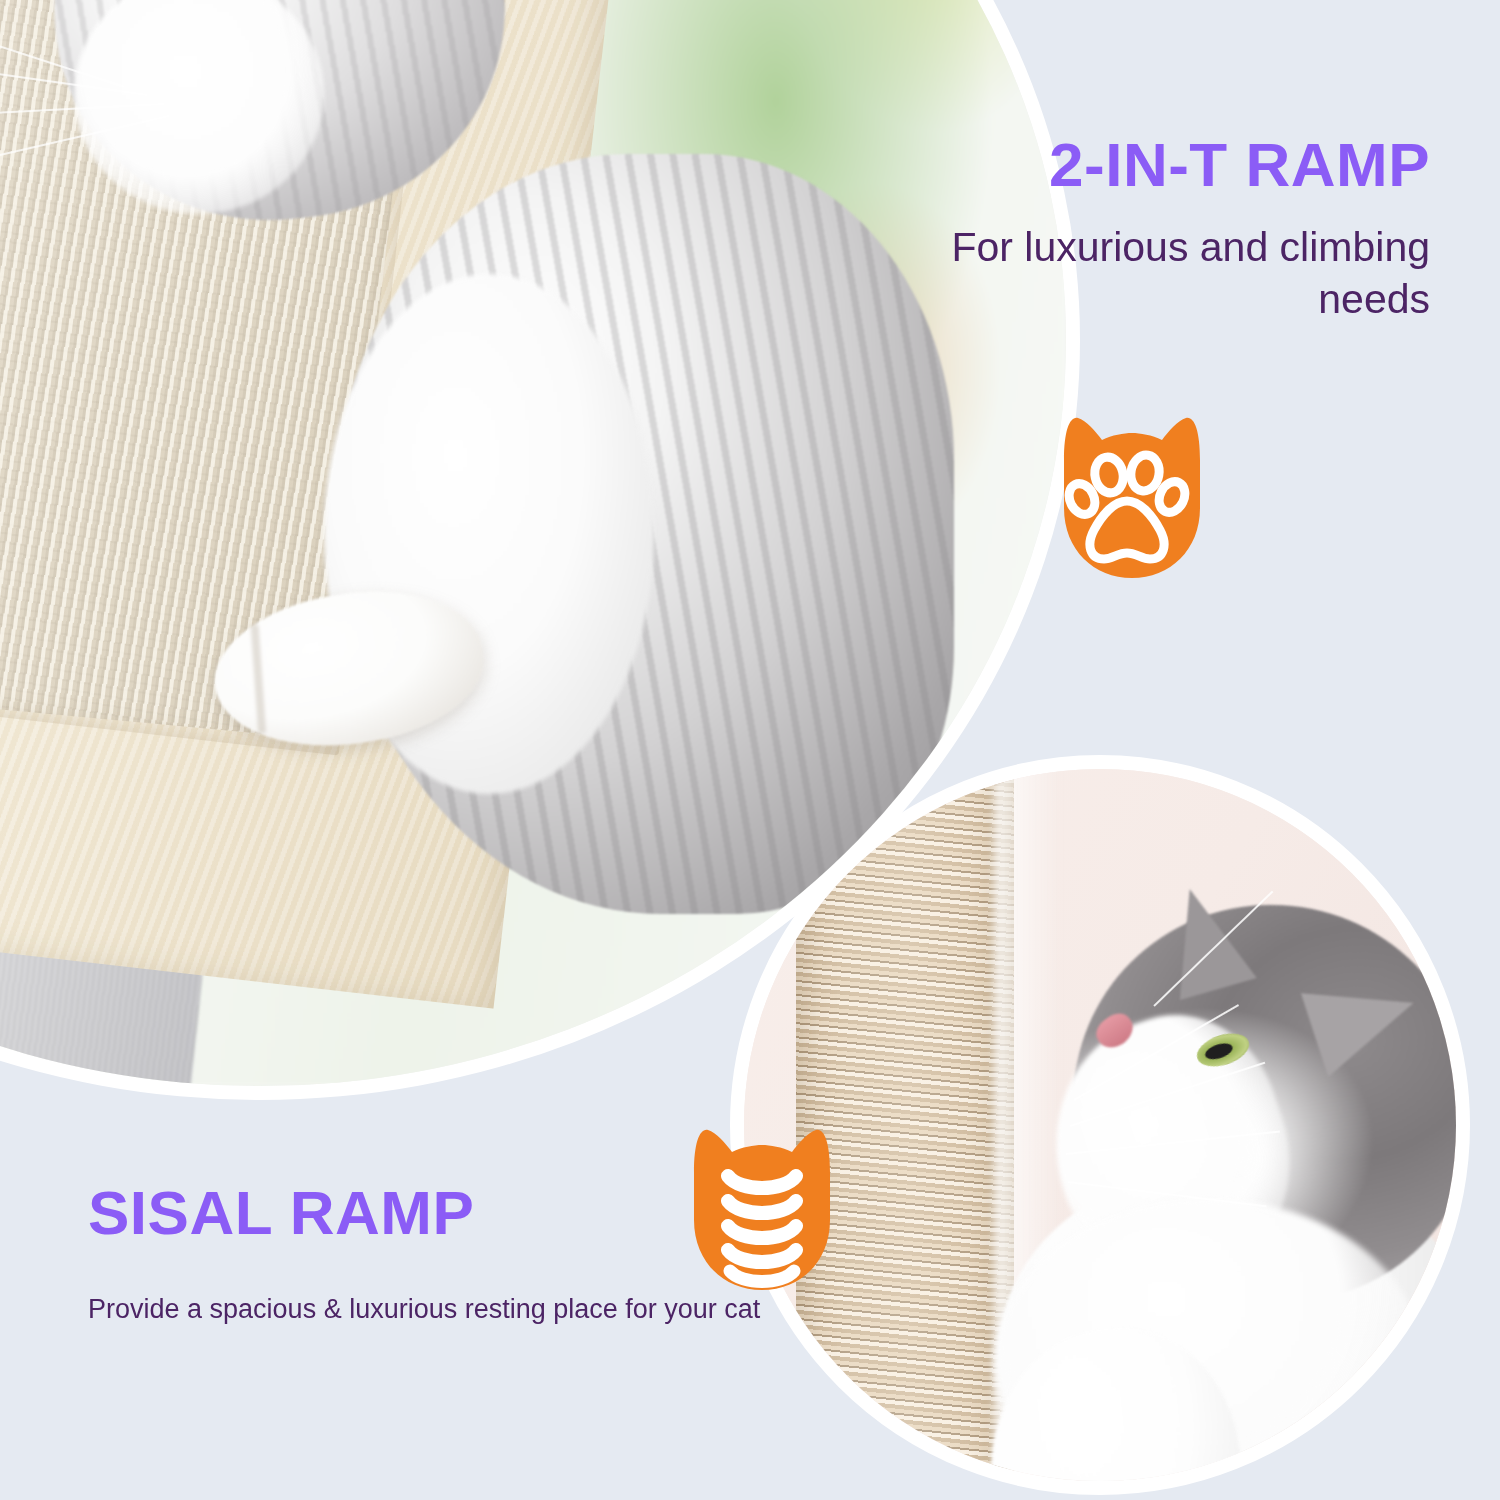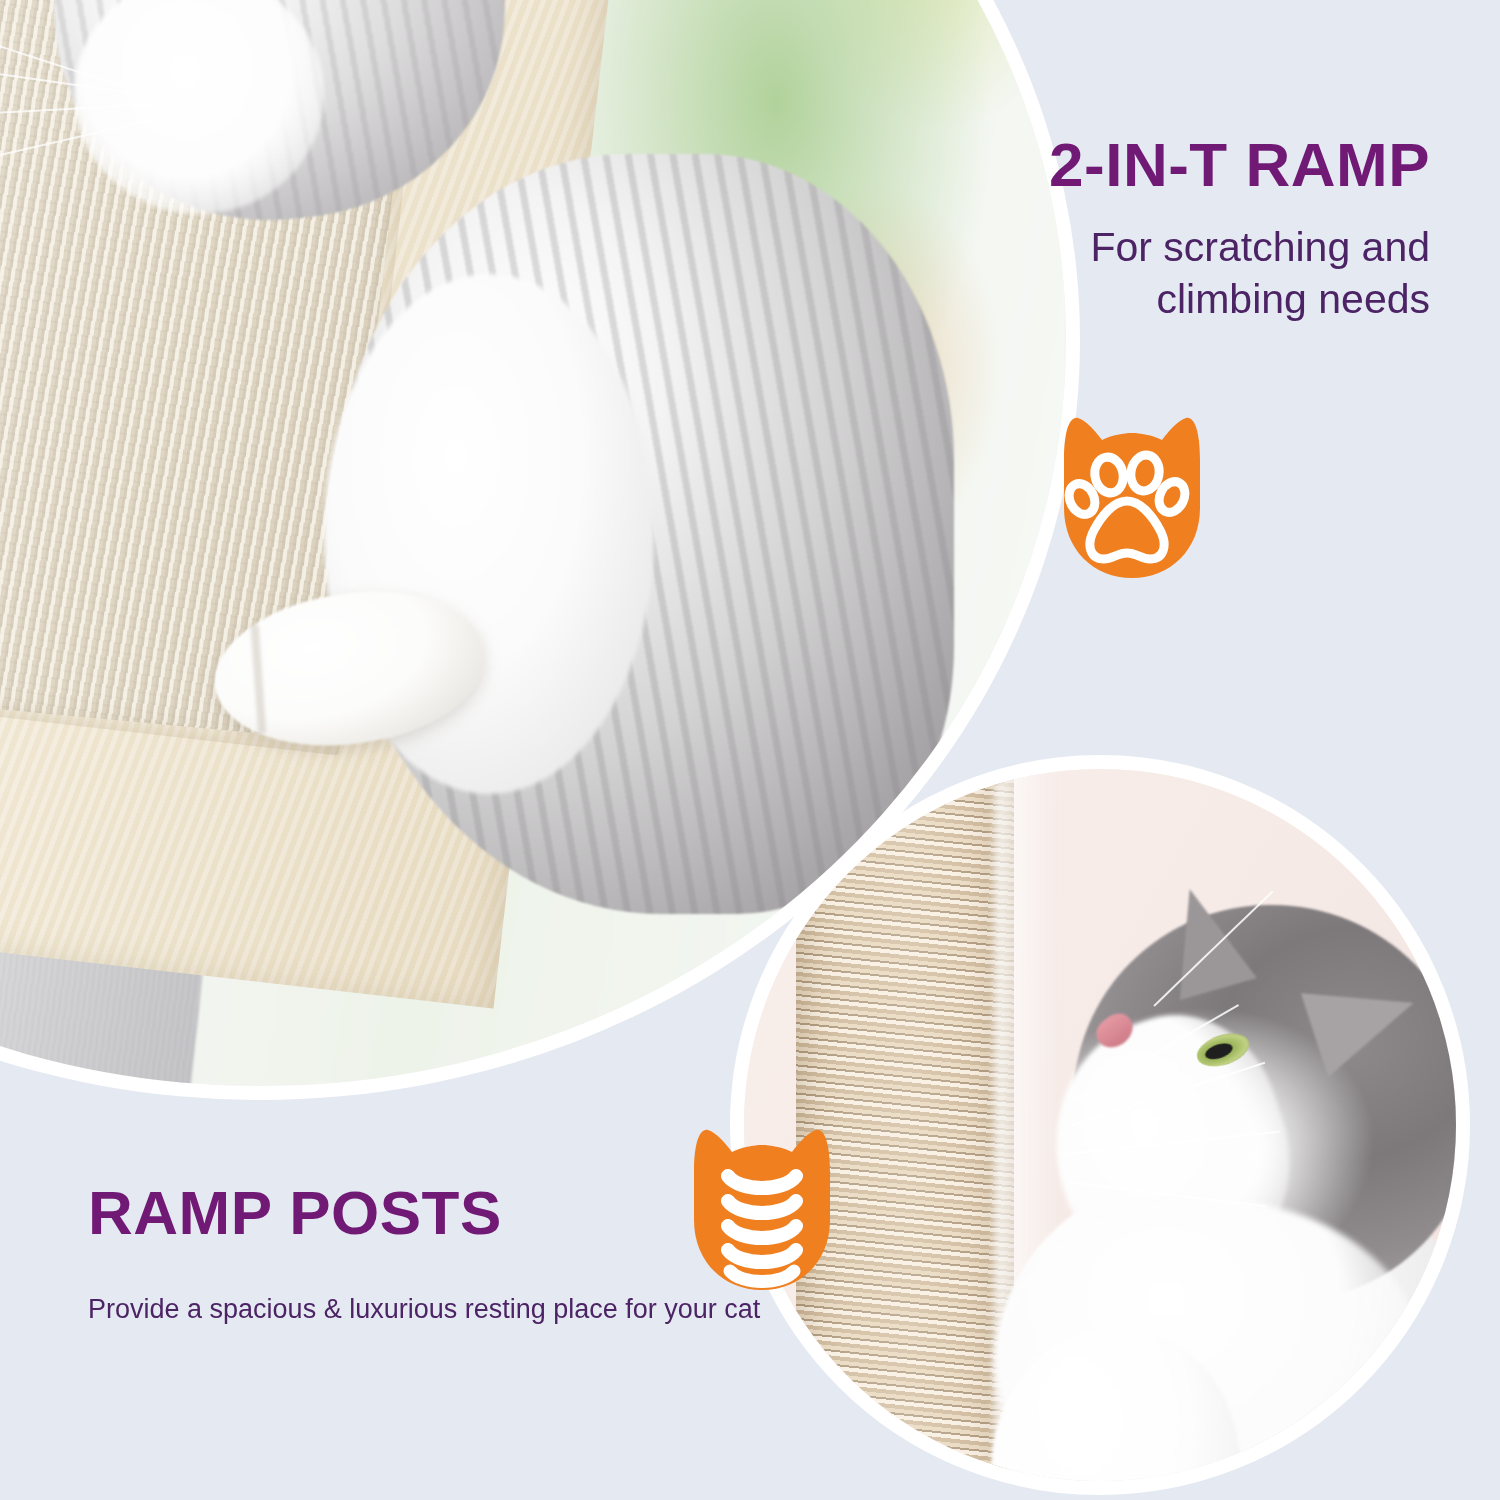--- a/index.html
+++ b/index.html
@@ -340,21 +340,21 @@
   .badge {
     position: absolute;
     z-index: 9;
   }
   .badge svg { display: block; }
 
   
   .text-block { position: absolute; z-index: 8; }
 
   .heading {
-    color: #701a75;
+    color: #8b5cf6;
     font-weight: bold;
     letter-spacing: .5px;
     line-height: 1;
     margin: 0;
     white-space: nowrap;
   }
   .subtext {
     color: #4c2465;
     line-height: 1.26;
     margin: 0;
@@ -445,21 +445,21 @@
         <path d="M46 122 C58 138 102 138 114 122"></path>
       </g>
       <g fill="none" stroke="#ffffff" stroke-width="13" stroke-linecap="round">
         <path d="M48 143 C60 157 100 157 112 143"></path>
       </g>
     </svg>
   </div>
 
   <div class="text-block" id="tr-text">
     <p class="heading">2-IN-T RAMP</p>
-    <p class="subtext">For scratching and climbing needs</p>
+    <p class="subtext">For luxurious and climbing needs</p>
   </div>
 
   <div class="text-block" id="bl-text">
-    <p class="heading">RAMP POSTS</p>
+    <p class="heading">SISAL RAMP</p>
     <p class="subtext">Provide a spacious &amp; luxurious resting place for your cat</p>
   </div>
 
 </div>
 
 </body></html>

